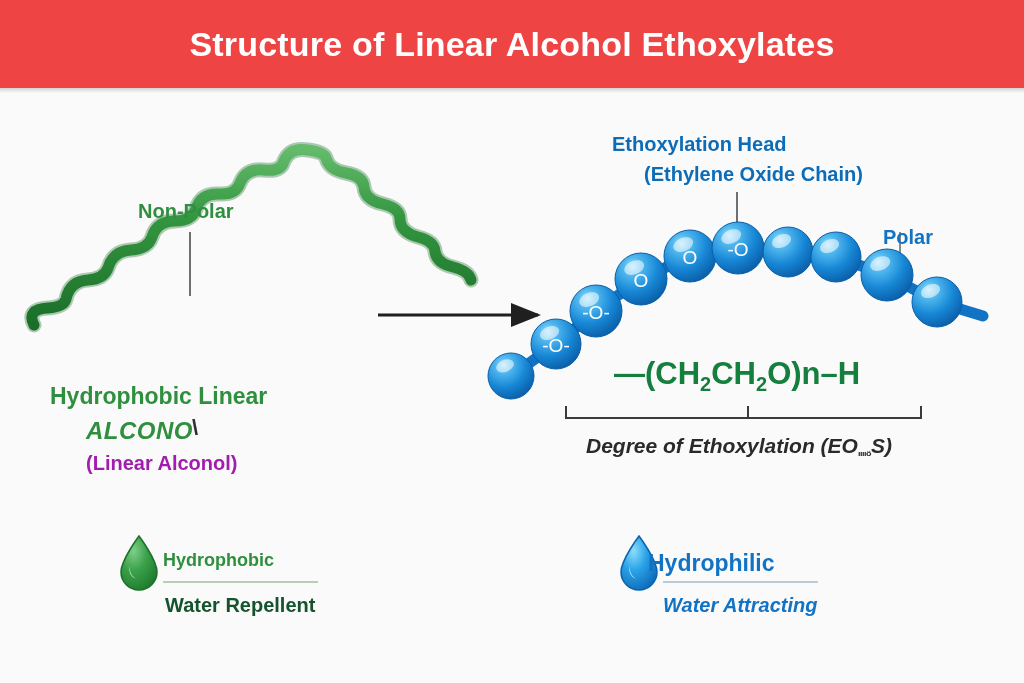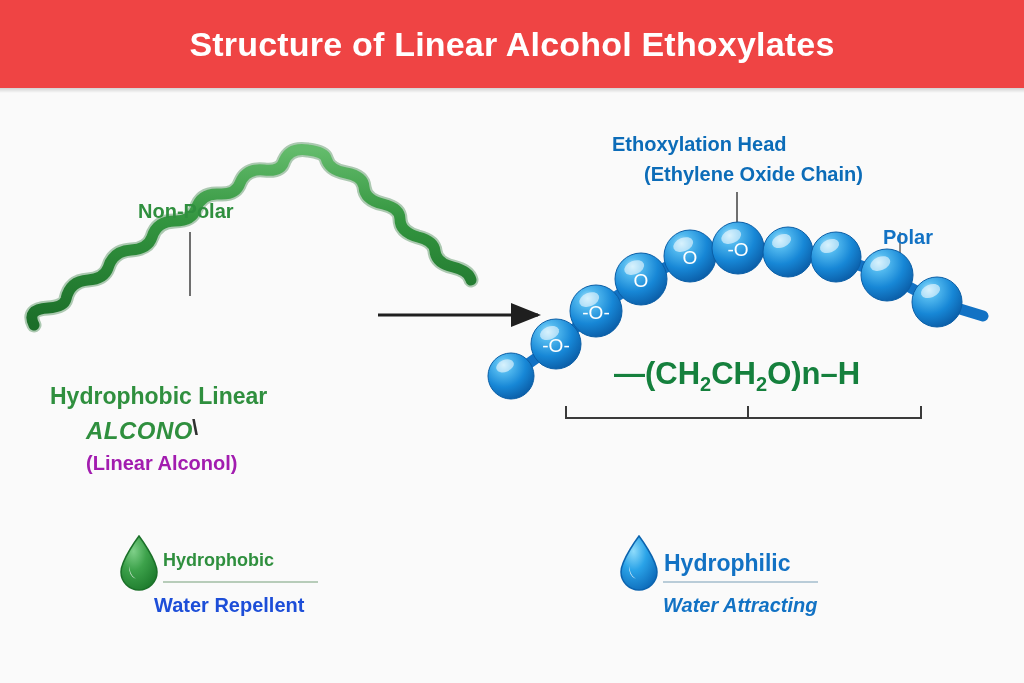--- a/index.html
+++ b/index.html
@@ -130,26 +130,26 @@
     font-style: normal;
     transform: scaleY(0.8);
   }
   .lbl-legend-title-green {
     left: 163px; top: 550px;
     font-size: 18px;
     font-weight: bold;
     color: #2f8f3e;
   }
   .lbl-legend-sub-green {
-    left: 154px; top: 594px;
-    font-size: 20px;
-    color: #1d4ed8;
+    left: 165px; top: 594px;
+    font-size: 20px;
+    color: #14532d;
   }
   .lbl-legend-title-blue {
-    left: 664px; top: 550px;
+    left: 648px; top: 550px;
     font-size: 23px;
     font-weight: bold;
     color: #1272c4;
   }
   .lbl-legend-sub-blue {
     left: 663px; top: 594px;
     font-size: 20px;
     font-style: italic;
     color: #1272c4;
   }
@@ -318,19 +318,20 @@
   <div class="txt lbl-hydrophilic-head">Ethoxylation Head</div>
   <div class="txt lbl-hydrophilic-sub">(Ethylene Oxide Chain)</div>
 
   <div class="txt lbl-hydrophobic-linear">Hydrophobic Linear</div>
   <div class="txt lbl-alcono">ALCONO</div>
   <div class="txt lbl-alcono-slash">\</div>
   <div class="txt lbl-linear-alconol">(Linear Alconol)</div>
 
   <div class="txt lbl-formula"><span>—(CH</span><sub>2</sub><span>CH</span><sub>2</sub><span>O)n–H</span></div>
 
+  <div class="txt lbl-degree"><span>Degree of Ethoxylation (EO</span><span class="garble">ııııö</span><span>S)</span></div>
 
   <div class="txt lbl-legend-title-green">Hydrophobic</div>
   <div class="txt lbl-legend-sub-green">Water Repellent</div>
   <div class="txt lbl-legend-title-blue">Hydrophilic</div>
   <div class="txt lbl-legend-sub-blue">Water Attracting</div>
 
 </div>
 
 </body></html>

